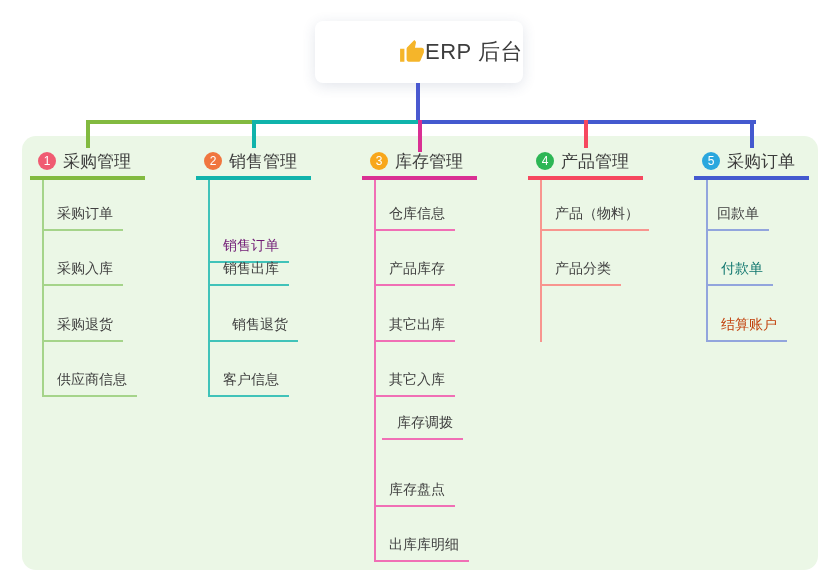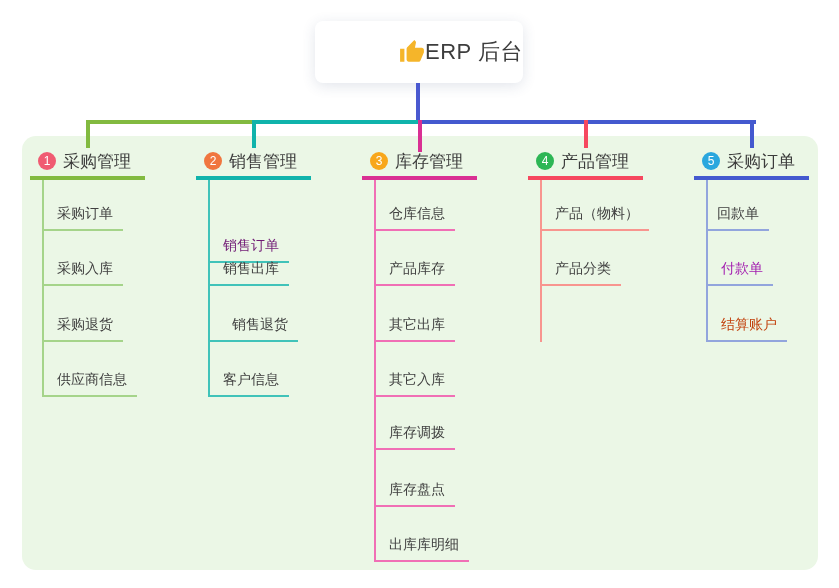--- a/index.html
+++ b/index.html
@@ -65,21 +65,21 @@
     <div class="branch" style="left: 362px; top: 146px; width: 115px;">
     <div class="branch-label" style="border-bottom-color: rgb(217, 48, 147);">
       <span class="badge" style="background: rgb(248, 167, 27);">3</span>
       <span class="branch-title" style="color: rgb(59, 59, 59);">库存管理</span>
     </div>
     <div class="trunk" style="background: rgb(240, 111, 181); height: 382px;"></div>
   <div class="child" style="top: 57px; border-bottom-color: rgb(240, 111, 181); color: rgb(64, 64, 64);">仓库信息</div>
       <div class="child" style="top: 112px; border-bottom-color: rgb(240, 111, 181); color: rgb(64, 64, 64);">产品库存</div>
       <div class="child" style="top: 168px; border-bottom-color: rgb(240, 111, 181); color: rgb(64, 64, 64);">其它出库</div>
       <div class="child" style="top: 223px; border-bottom-color: rgb(240, 111, 181); color: rgb(64, 64, 64);">其它入库</div>
-      <div class="child" style="top: 276px; border-bottom-color: rgb(240, 111, 181); color: rgb(64, 64, 64);">库存调拨</div>
+      <div class="child" style="top: 266px; border-bottom-color: rgb(240, 111, 181); color: rgb(64, 64, 64); margin-left: 8px;">库存调拨</div>
       <div class="child" style="top: 333px; border-bottom-color: rgb(240, 111, 181); color: rgb(64, 64, 64);">库存盘点</div>
       <div class="child" style="top: 388px; border-bottom-color: rgb(240, 111, 181); color: rgb(64, 64, 64);">出库库明细</div>
     </div>
     <div class="line" style="left: 584px; top: 120px; width: 4px; height: 28px; background: rgb(246, 72, 95);"></div>
     <div class="branch" style="left: 528px; top: 146px; width: 115px;">
     <div class="branch-label" style="border-bottom-color: rgb(246, 72, 95);">
       <span class="badge" style="background: rgb(45, 182, 85);">4</span>
       <span class="branch-title" style="color: rgb(59, 59, 59);">产品管理</span>
     </div>
     <div class="trunk" style="background: rgb(248, 149, 143); height: 162px;"></div>
@@ -87,16 +87,16 @@
       <div class="child" style="top: 112px; border-bottom-color: rgb(248, 149, 143); color: rgb(64, 64, 64); text-align: right;">产品分类</div>
     </div>
     <div class="line" style="left: 750px; top: 120px; width: 4px; height: 28px; background: rgb(68, 89, 207);"></div>
     <div class="branch" style="left: 694px; top: 146px; width: 115px;">
     <div class="branch-label" style="border-bottom-color: rgb(68, 89, 207);">
       <span class="badge" style="background: rgb(42, 167, 222);">5</span>
       <span class="branch-title" style="color: rgb(59, 59, 59);">采购订单</span>
     </div>
     <div class="trunk" style="background: rgb(146, 165, 221); height: 162px;"></div>
   <div class="child" style="top: 57px; border-bottom-color: rgb(146, 165, 221); color: rgb(64, 64, 64); padding-left: 11px;">回款单</div>
-      <div class="child" style="top: 112px; border-bottom-color: rgb(146, 165, 221); color: #a21caf;">付款单</div>
+      <div class="child" style="top: 112px; border-bottom-color: rgb(146, 165, 221); color: #0f766e;">付款单</div>
       <div class="child" style="top: 168px; border-bottom-color: rgb(146, 165, 221); color: #c2410c;">结算账户</div>
     </div>
   </div>
 
 </body></html>

